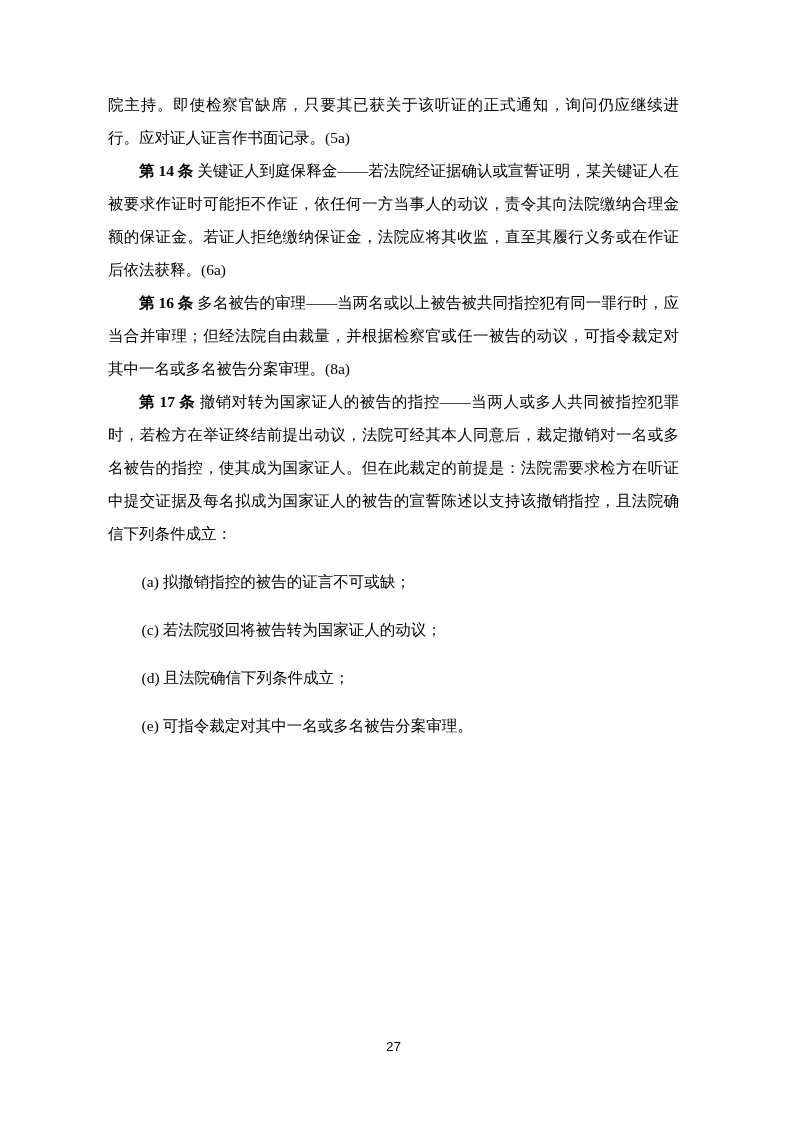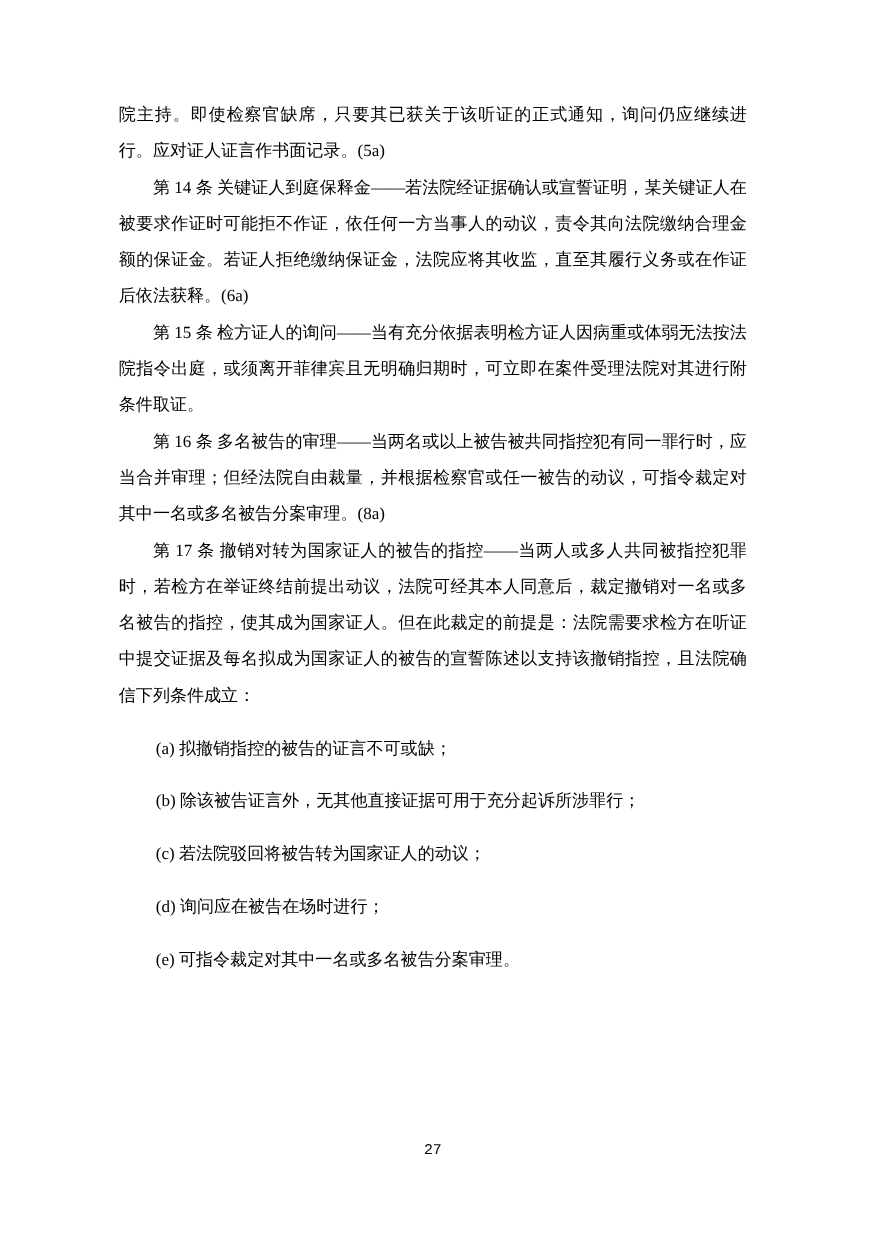--- a/index.html
+++ b/index.html
@@ -35,82 +35,74 @@
   .para.indent {
     text-indent: 2em;
   }
   .list-item {
     margin: 15px;
     padding-left: 2.55em;
     text-indent: -1.35em;
     text-align: justify;
   }
   .label {
-    font-weight: normal;
+    font-weight: bold;
     margin-top: 27px;
   }
   .num-en {
     font-family: "Liberation Serif", "DejaVu Serif", serif;
   }
   .footer {
     position: absolute;
     left: 0;
     right: 0;
     bottom: 68px;
     text-align: center;
     font-size: 13.5px;
-    font-family: Liberation Mono, monospace;
+    font-family: Liberation Sans, sans-serif;
   }
 </style>
 </head>
 <body>
 
 <div class="page">
   <div class="body-text">
 
     <p class="para">
       <span>院主持。即使检察官缺席，只要其已获关于该听证的正式通知，询问仍应继续进行。应对证人证言作书面记录。(5a)</span>
     </p>
 
     <p class="para indent">
       <span class="label">第 14 条</span>
       <span>关键证人到庭保释金——若法院经证据确认或宣誓证明，某关键证人在被要求作证时可能拒不作证，依任何一方当事人的动议，责令其向法院缴纳合理金额的保证金。若证人拒绝缴纳保证金，法院应将其收监，直至其履行义务或在作证后依法获释。(6a)</span>
     </p>
 
-    <p class="para indent">
-      <span class="label">第 15 条</span>
-      <span>检方证人的询问——当有充分依据表明检方证人因病重或体弱无法按法院指令出庭，或须离开菲律宾且无明确归期时，可立即在案件受理法院对其进行附条件取证。</span>
-    </p>
 
 
     <p class="para indent">
       <span class="label">第 16 条</span>
       <span>多名被告的审理——当两名或以上被告被共同指控犯有同一罪行时，应当合并审理；但经法院自由裁量，并根据检察官或任一被告的动议，可指令裁定对其中一名或多名被告分案审理。(8a)</span>
     </p>
 
     <p class="para indent">
       <span class="label">第 17 条</span>
       <span>撤销对转为国家证人的被告的指控——当两人或多人共同被指控犯罪时，若检方在举证终结前提出动议，法院可经其本人同意后，裁定撤销对一名或多名被告的指控，使其成为国家证人。但在此裁定的前提是：法院需要求检方在听证中提交证据及每名拟成为国家证人的被告的宣誓陈述以支持该撤销指控，且法院确信下列条件成立：</span>
     </p>
 
     <p class="list-item">
       <span class="num-en">(a)</span>
       <span>拟撤销指控的被告的证言不可或缺；</span>
     </p>
     <p class="list-item">
-      <span class="num-en">(b)</span>
-      <span>除该被告证言外，无其他直接证据可用于充分起诉所涉罪行；</span>
-    </p>
-    <p class="list-item">
       <span class="num-en">(c)</span>
       <span>若法院驳回将被告转为国家证人的动议；</span>
     </p>
     <p class="list-item">
       <span class="num-en">(d)</span>
-      <span>询问应在被告在场时进行；</span>
+      <span>且法院确信下列条件成立；</span>
     </p>
     <p class="list-item">
       <span class="num-en">(e)</span>
       <span>可指令裁定对其中一名或多名被告分案审理。</span>
     </p>
 
 
   </div>
 
   <div class="footer">

